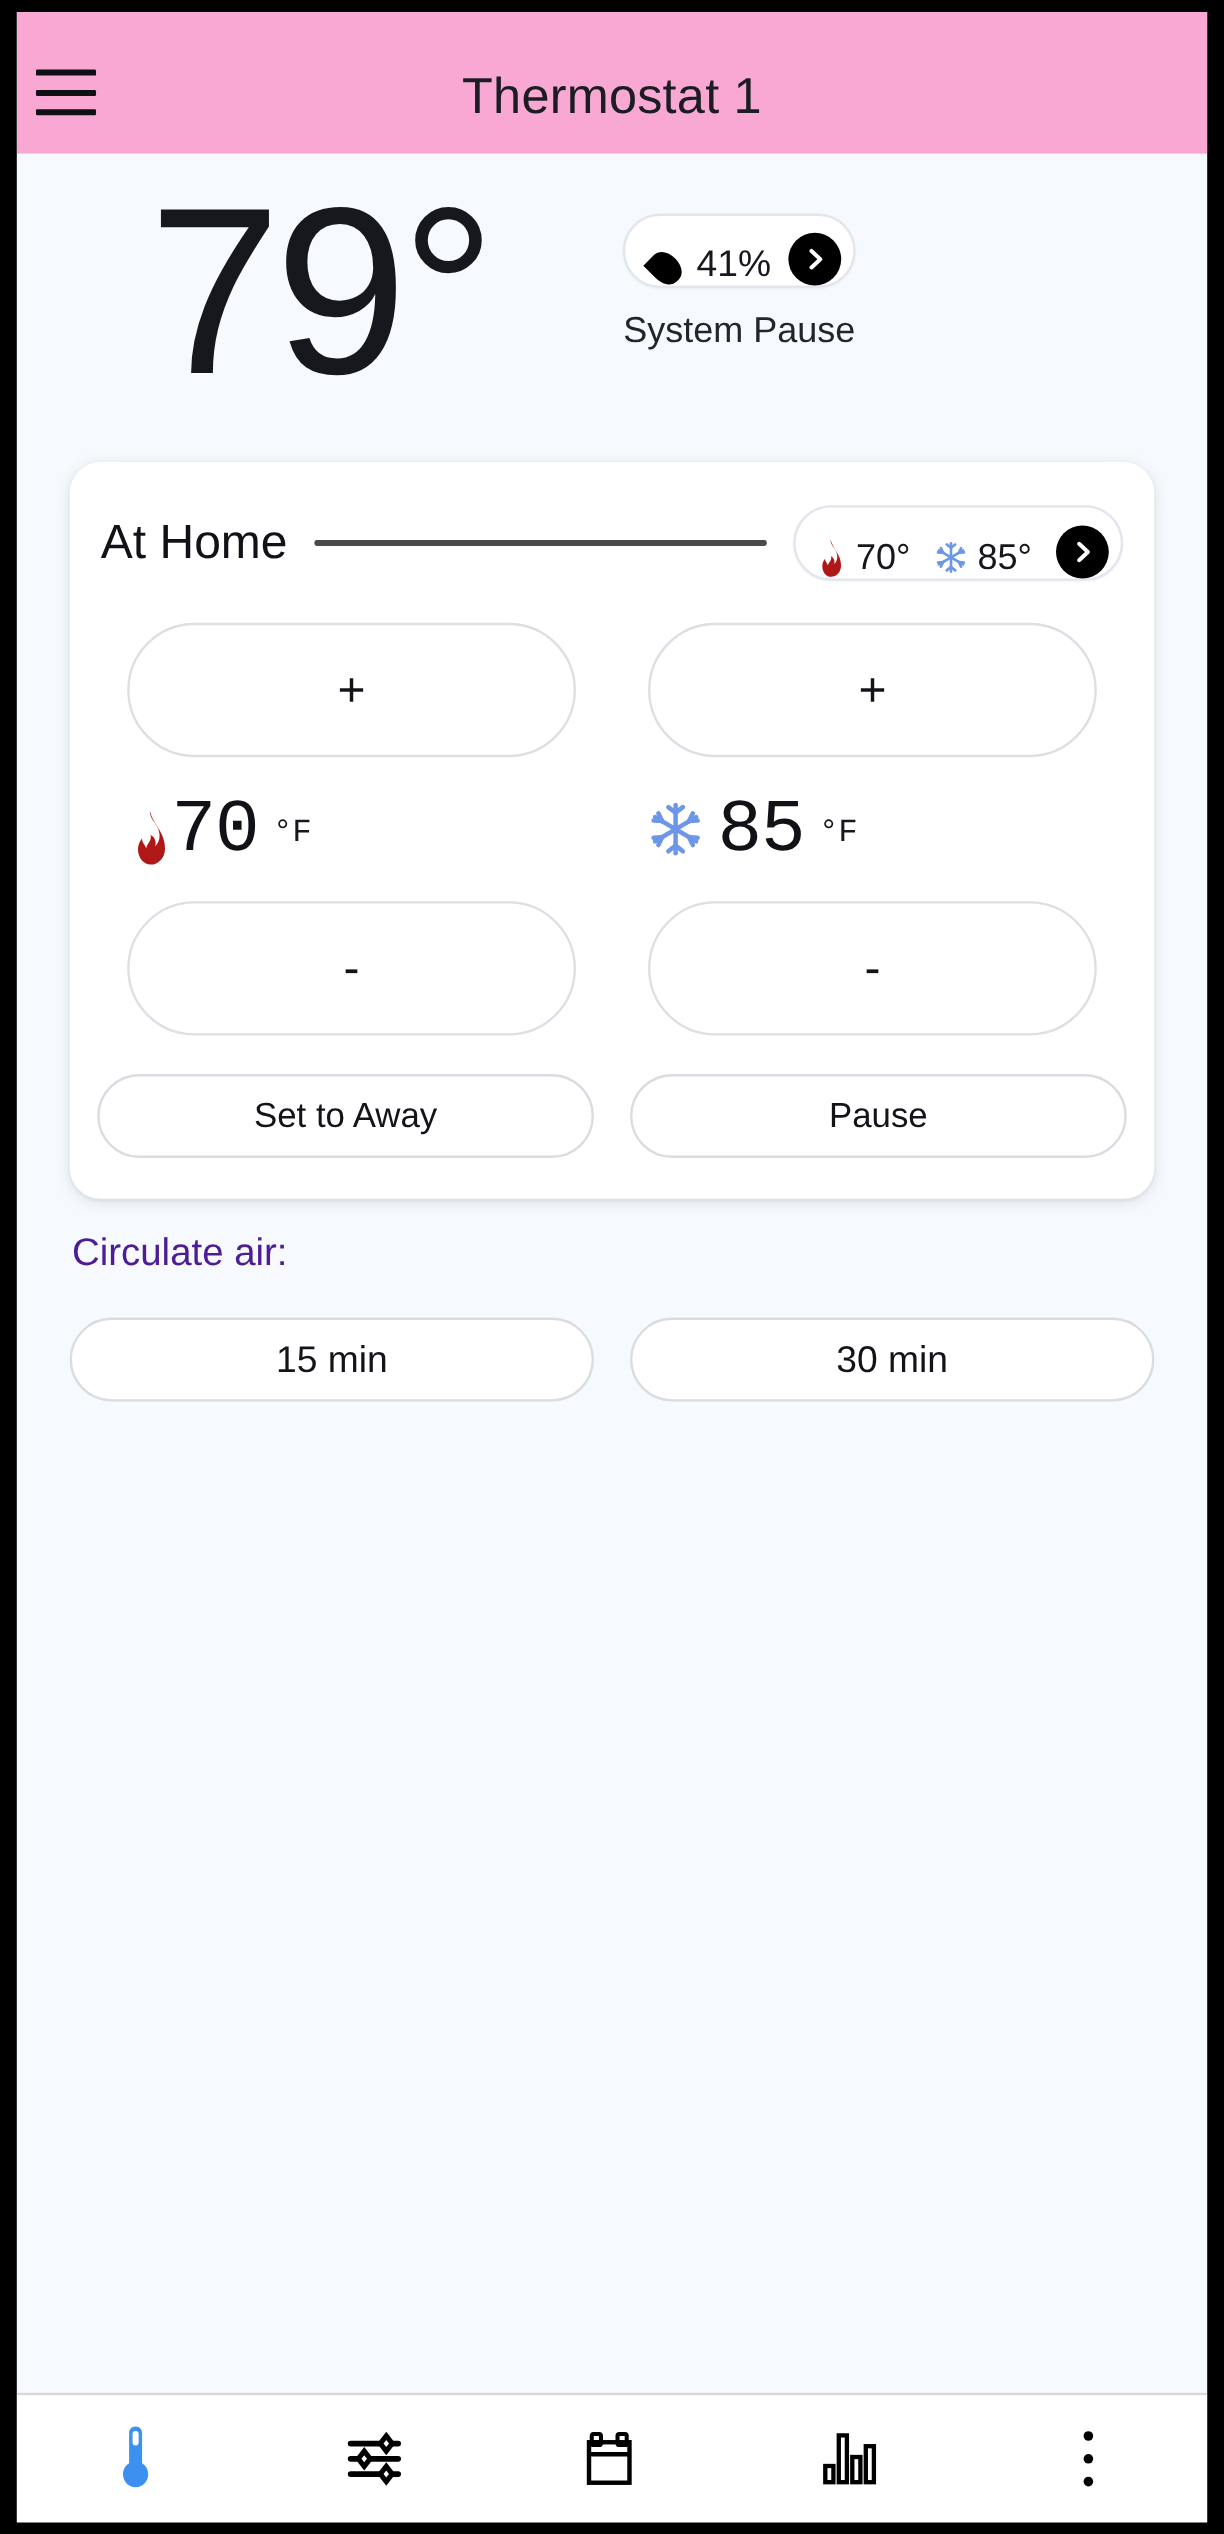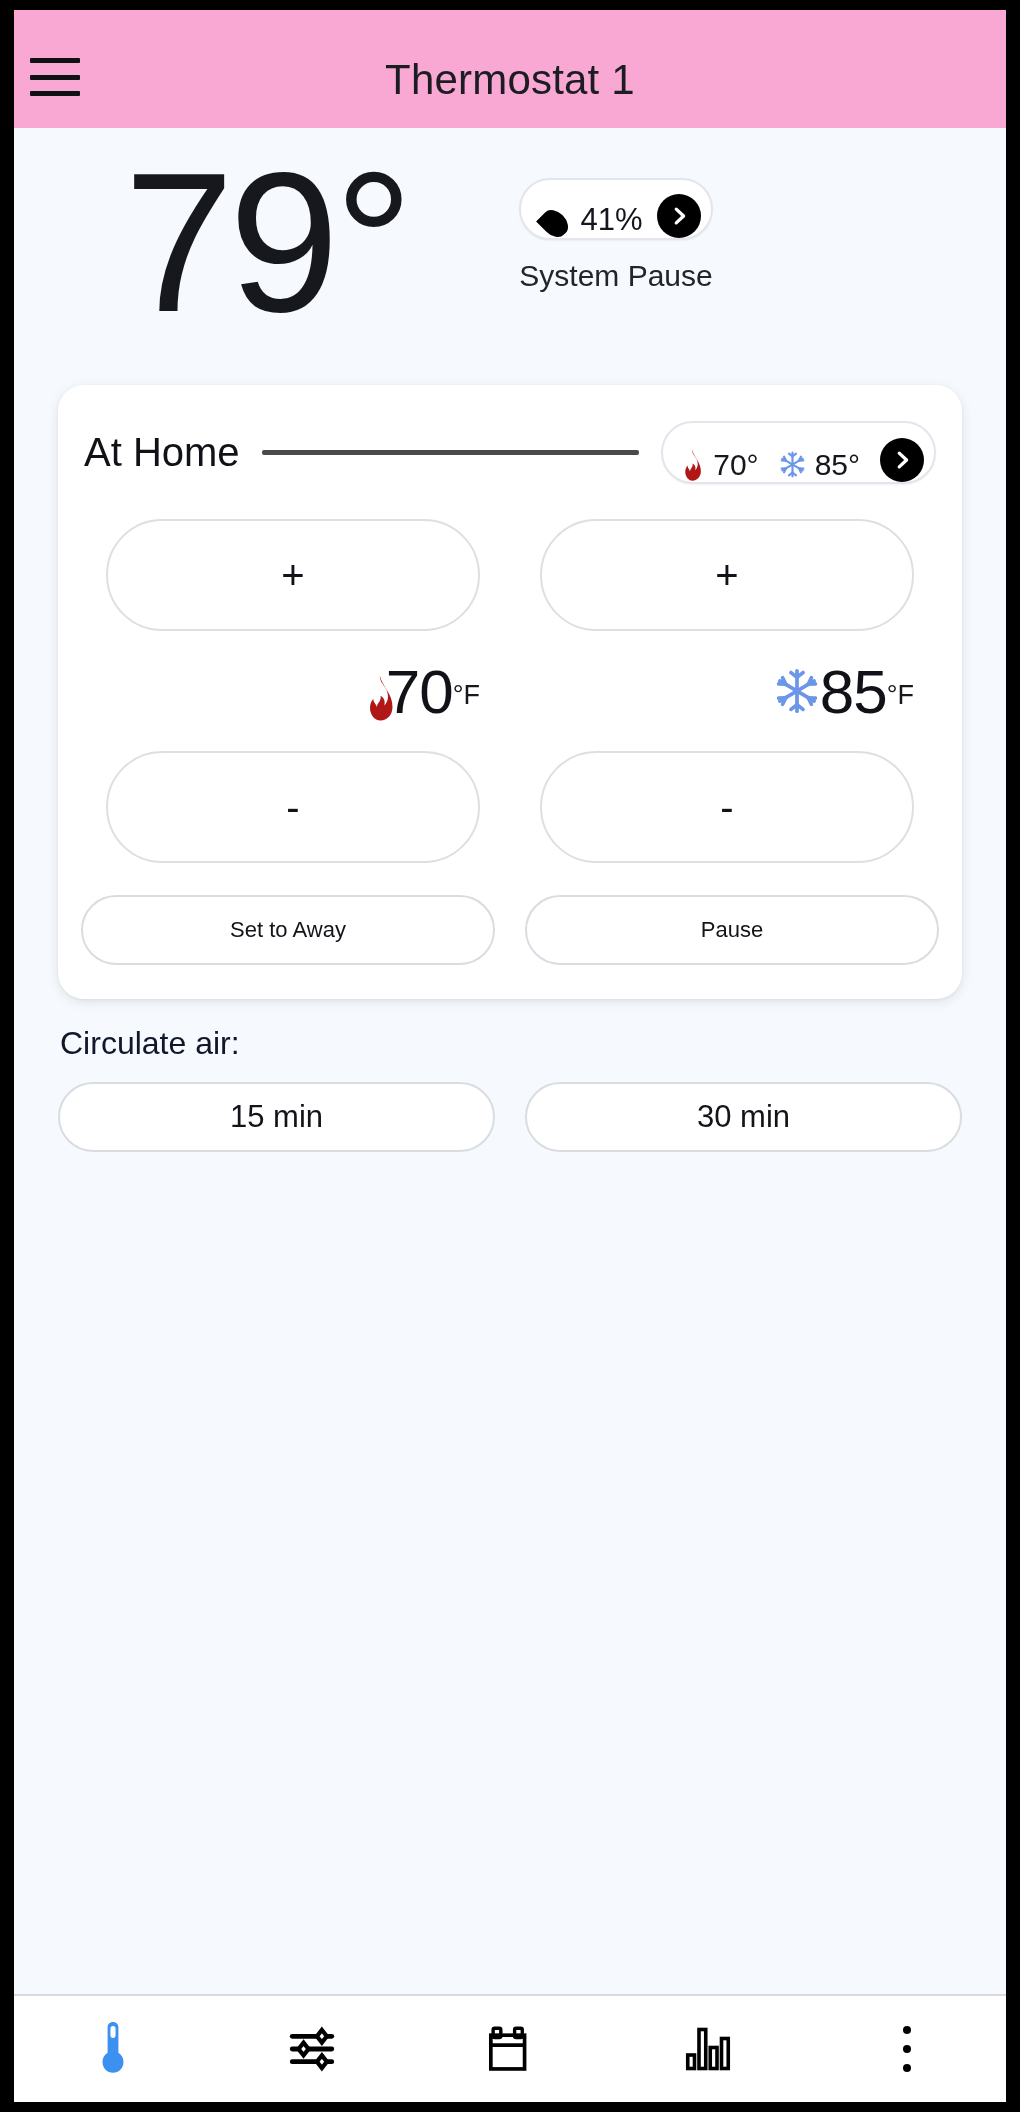--- a/index.html
+++ b/index.html
@@ -164,54 +164,56 @@
     font-size: 40px;
     color: #111318;
     font-weight: 400;
     cursor: pointer;
     user-select: none;
   }
   .sp-readout {
     height: 108px;
     display: flex;
     align-items: center;
-    justify-content: flex-end;
+    justify-content: flex-start;
+    gap: 12px;
+    font-family: Liberation Mono, monospace;
   }
   .sp-big { font-size: 62px; color: #101217; font-weight: 400; letter-spacing: -1px; }
   .sp-unit { font-size: 27px; color: #16181d; font-weight: 400; align-self: center; margin-top: 8px; }
 
   #action-row {
     display: grid;
     grid-template-columns: 1fr 1fr;
     column-gap: 30px;
     margin-top: 32px;
     padding: 0 1px;
   }
   .action-btn {
     height: 70px;
     border: 2px solid #d9dce1;
     border-radius: 38px;
     background: #ffffff;
-    font-size: 22px;
+    font-size: 29px;
     color: #121419;
     font-family: "Liberation Sans", sans-serif;
     display: flex; align-items: center; justify-content: center;
     cursor: pointer;
   }
 
   
   #circulate {
     margin: 26px 44px 0 44px;
     flex: 0 0 auto;
   }
   #circulate-label {
     font-size: 32px;
-    color: #0f172a;
+    color: #4c1d95;
     margin-left: 2px;
-    margin-bottom: 20px;
+    margin-bottom: 36px;
   }
   #circulate-row {
     display: grid;
     grid-template-columns: 1fr 1fr;
     column-gap: 30px;
   }
   .circ-btn {
     height: 70px;
     border: 2px solid #d9dce1;
     border-radius: 38px;

